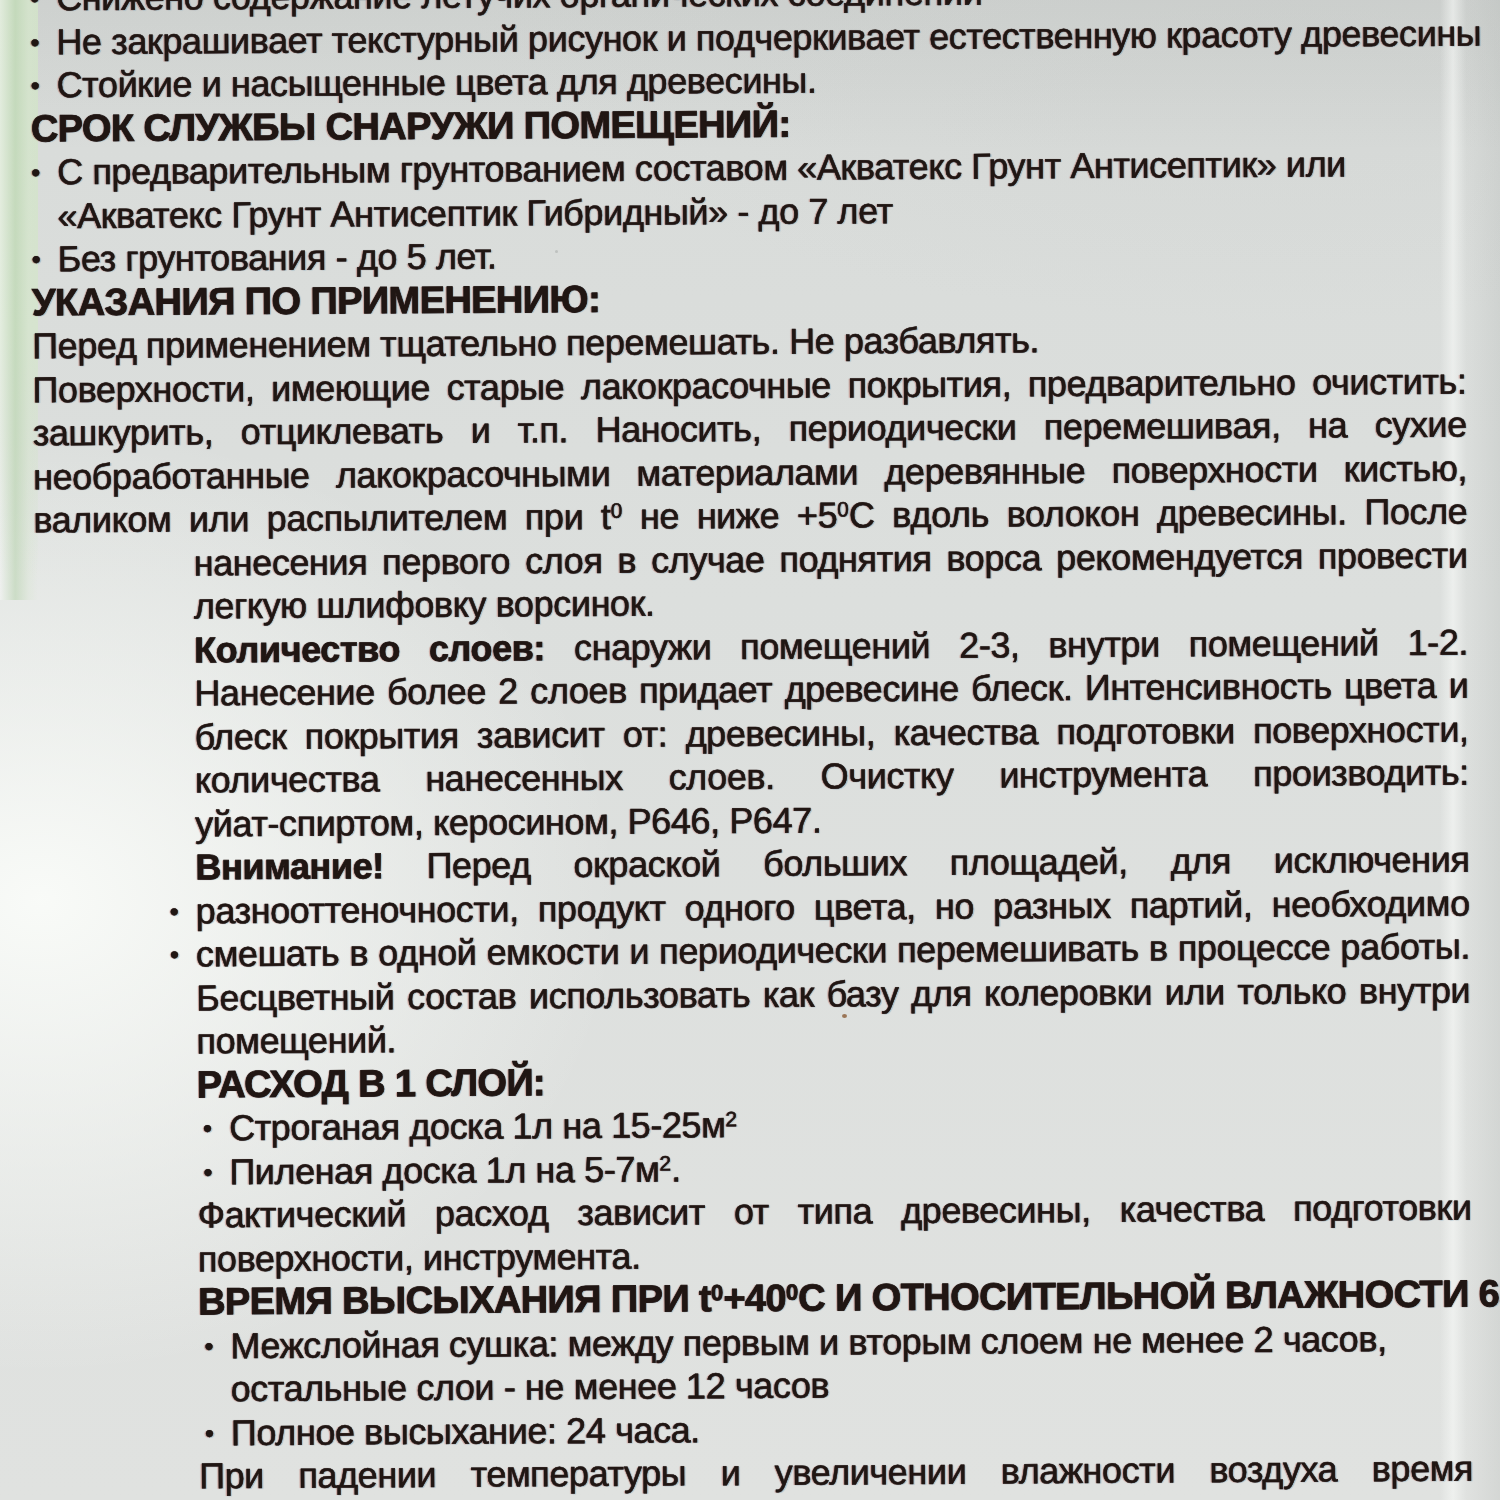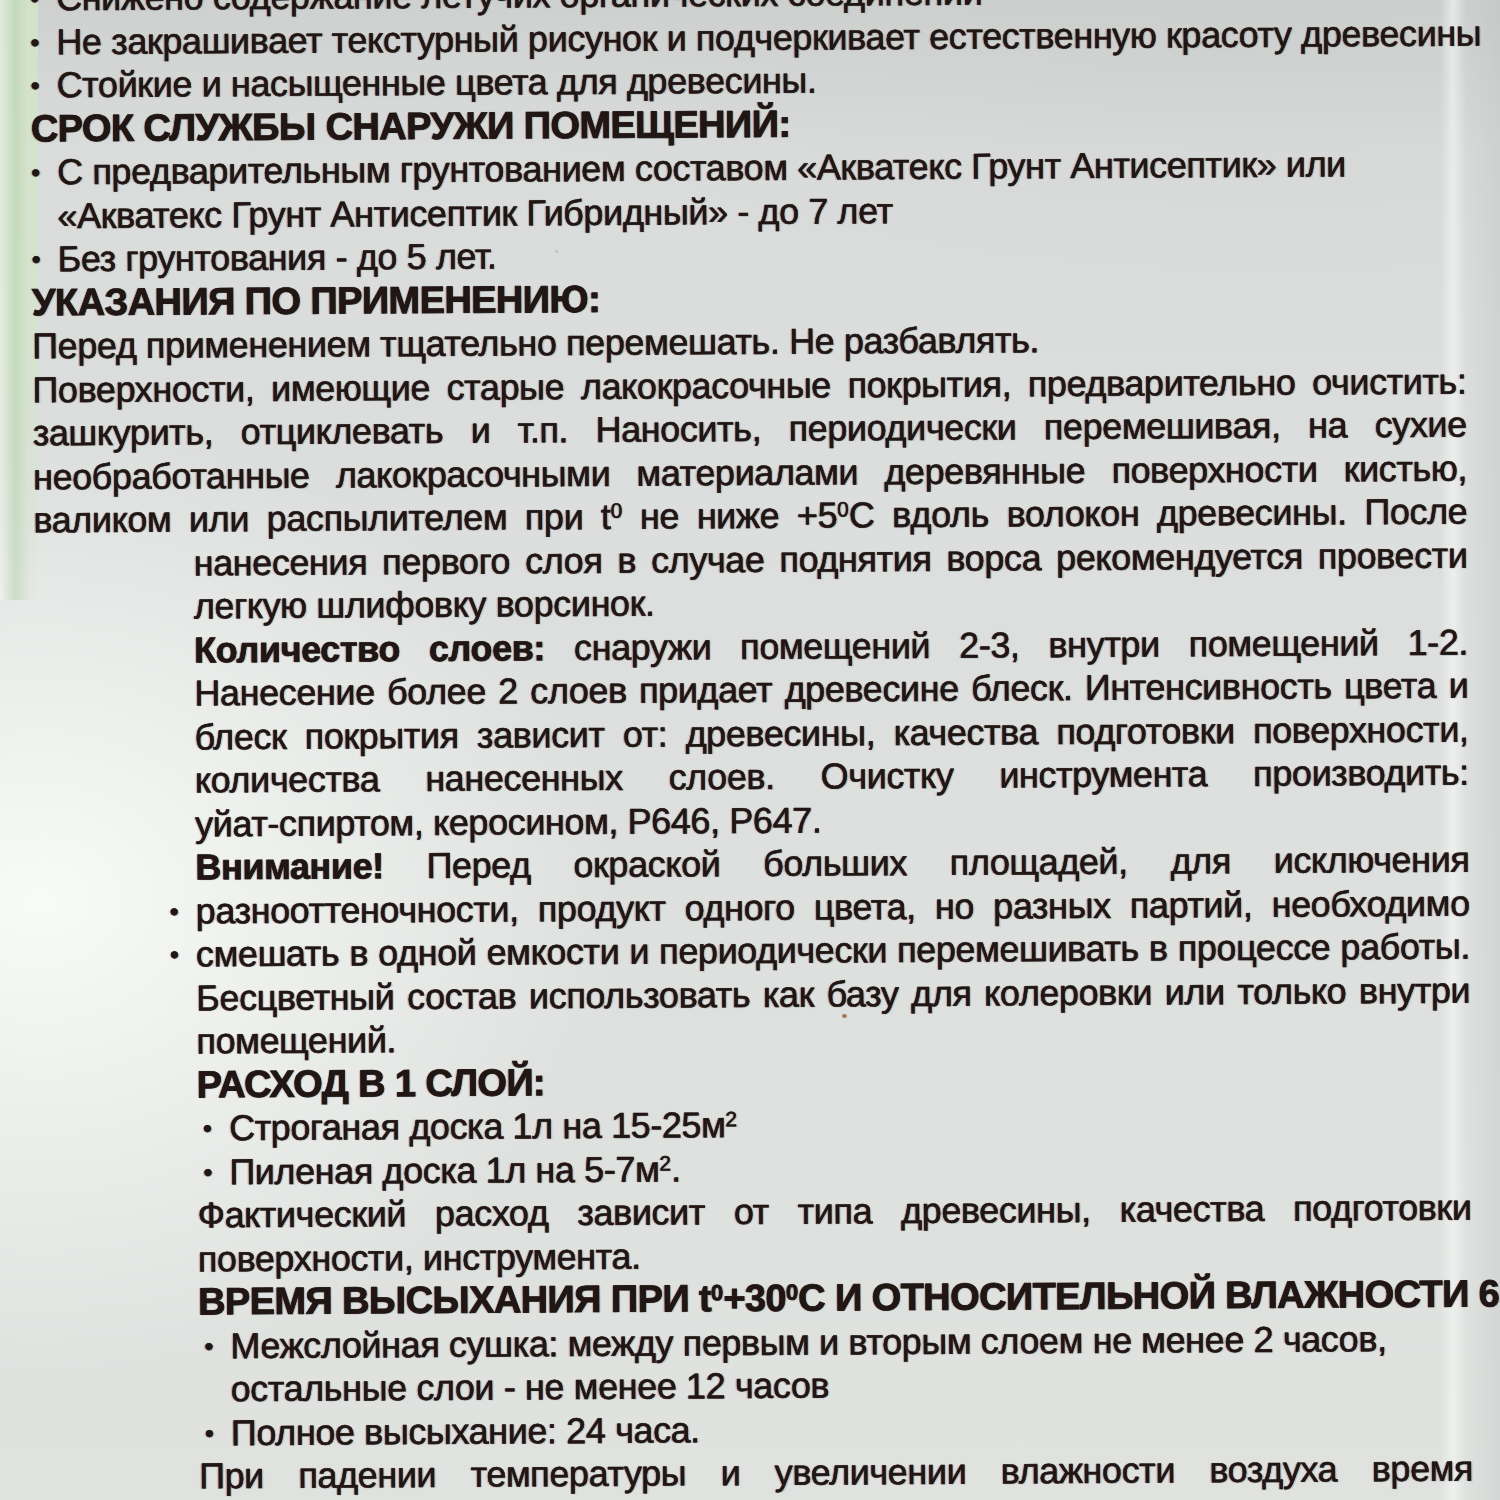--- a/index.html
+++ b/index.html
@@ -123,19 +123,19 @@
       <div class="line in-b js"><span class="b">Внимание!</span><span> Перед окраской больших площадей, для исключения</span></div>
       <div class="line in-b-hb js"><span class="blt">•</span><span>разнооттеночности, продукт одного цвета, но разных партий, необходимо</span></div>
       <div class="line in-b-hb js"><span class="blt">•</span><span>смешать в одной емкости и периодически перемешивать в процессе работы.</span></div>
       <div class="line in-b js"><span>Бесцветный состав использовать как базу для колеровки или только внутри</span></div>
       <div class="line in-b"><span>помещений.</span></div>
       <div class="line in-b hd"><span>РАСХОД В 1 СЛОЙ:</span></div>
       <div class="line in-b-ib"><span class="blt">•</span><span>Строганая доска 1л на 15-25м</span><span class="sp">2</span></div>
       <div class="line in-b-ib"><span class="blt">•</span><span>Пиленая доска 1л на 5-7м</span><span class="sp">2</span><span>.</span></div>
       <div class="line in-b js"><span>Фактический расход зависит от типа древесины, качества подготовки</span></div>
       <div class="line in-b"><span>поверхности, инструмента.</span></div>
-      <div class="line in-b hd"><span>ВРЕМЯ ВЫСЫХАНИЯ ПРИ t</span><span class="sp">0</span><span>+30</span><span class="sp">0</span><span>С И ОТНОСИТЕЛЬНОЙ ВЛАЖНОСТИ 65%:</span></div>
+      <div class="line in-b hd"><span>ВРЕМЯ ВЫСЫХАНИЯ ПРИ t</span><span class="sp">0</span><span>+40</span><span class="sp">0</span><span>С И ОТНОСИТЕЛЬНОЙ ВЛАЖНОСТИ 65%:</span></div>
       <div class="line in-b-ib"><span class="blt">•</span><span>Межслойная сушка: между первым и вторым слоем не менее 2 часов,</span></div>
       <div class="line in-b-ic"><span>остальные слои - не менее 12 часов</span></div>
       <div class="line in-b-ib"><span class="blt">•</span><span>Полное высыхание: 24 часа.</span></div>
       <div class="line in-b js"><span>При падении температуры и увеличении влажности воздуха время</span></div>
     </div>
 </div>
 
 </body></html>

